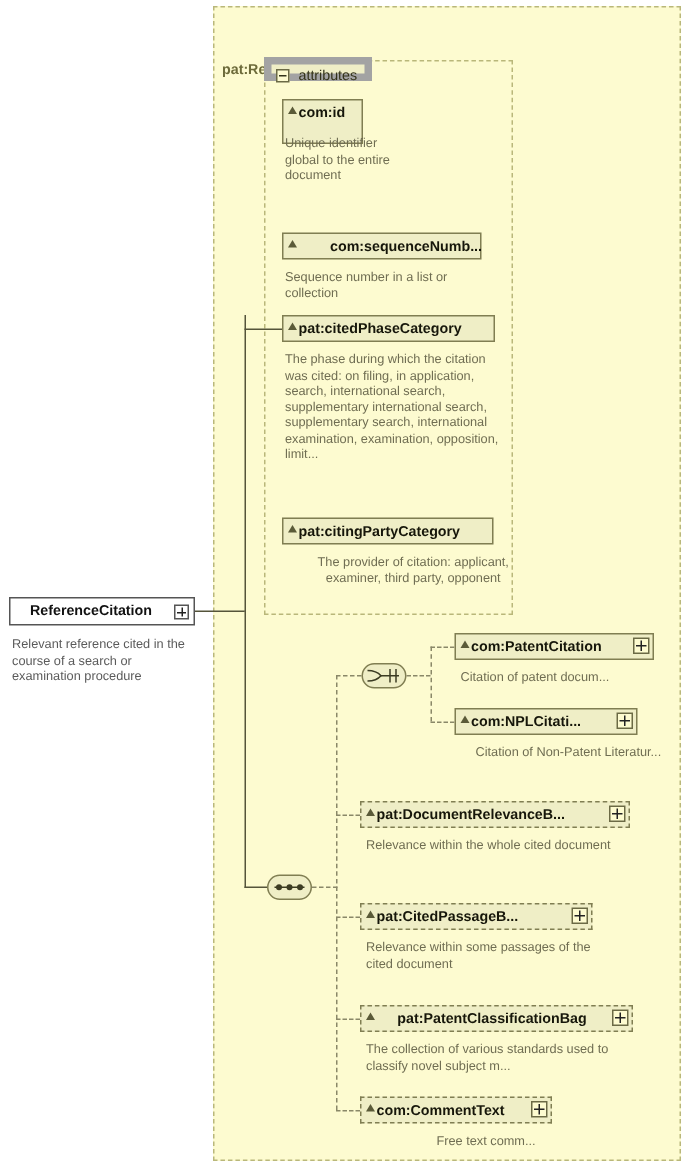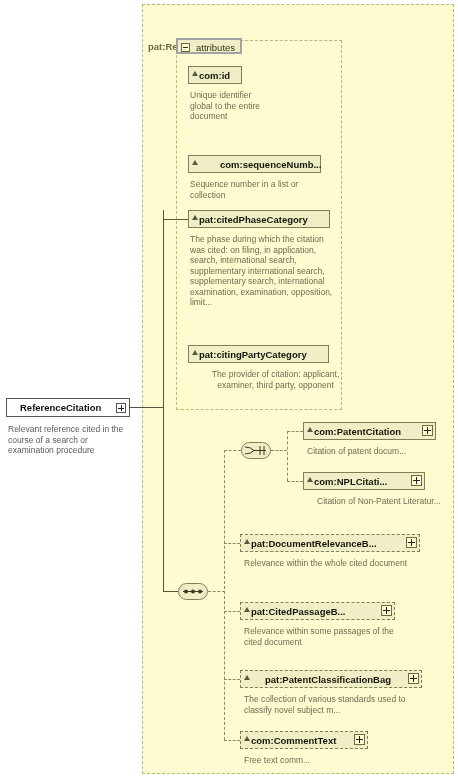--- a/index.html
+++ b/index.html
@@ -32,21 +32,21 @@
     position:absolute;
     left:176px;top:40px;width:166px;height:370px;
     background:#fdfbd0;
     border:1px dashed #b9b77a;
     box-sizing:border-box;
   }
   .attr-tab{
     position:absolute;left:176px;top:38px;
     height:16px;
     background:#efeec6;
-    border:2px solid #a3a3a3;
+    border:5px solid #a3a3a3;
     box-sizing:border-box;
     padding:1px 5px 1px 18px;
     font-size:9.5px;color:#33331a;
     line-height:13px;
   }
   .attr-tab .minus{
     position:absolute;left:3px;top:3px;
     width:9px;height:9px;background:#fdfbd0;
     border:1px solid #6b6a45;box-sizing:border-box;
   }
@@ -142,21 +142,21 @@
 
   <div class="type-box"></div>
   <div class="type-title">pat:ReferenceCitationType</div>
 
   <div class="attr-box"></div>
   <div class="attr-tab">
     <span class="minus"></span>
     <span>attributes</span>
   </div>
 
-  <div class="node" style="left:188px;top:66px;width:54px;height:18px;">
+  <div class="node" style="left:188px;top:66px;width:54px;height:30px;">
     <span class="pin"></span>
     <span>com:id</span>
   </div>
   <div class="desc" style="left:190px;top:90px;width:70px;">Unique identifier global to the entire document</div>
 
   <div class="node" style="left:188px;top:155px;width:133px;height:18px;padding-left:31px;">
     <span class="pin"></span>
     <span>com:sequenceNumb...</span>
   </div>
   <div class="desc" style="left:190px;top:179px;width:140px;">Sequence number in a list or collection</div>
@@ -249,15 +249,15 @@
     <span class="plus"></span>
   </div>
   <div class="desc" style="left:244px;top:694px;width:180px;">The collection of various standards used to classify novel subject m...</div>
 
   <div class="ln dash-h" style="left:224px;top:740px;width:16px;"></div>
   <div class="node dashed" style="left:240px;top:731px;width:128px;height:18px;">
     <span class="pin"></span>
     <span>com:CommentText</span>
     <span class="plus"></span>
   </div>
-  <div class="desc" style="left:244px;top:755px;width:160px;">Free text comm...</div>
+  <div class="desc" style="left:244px;top:755px;width:160px;text-align:center;">Free text comm...</div>
 
 </div>
 
 </body></html>

